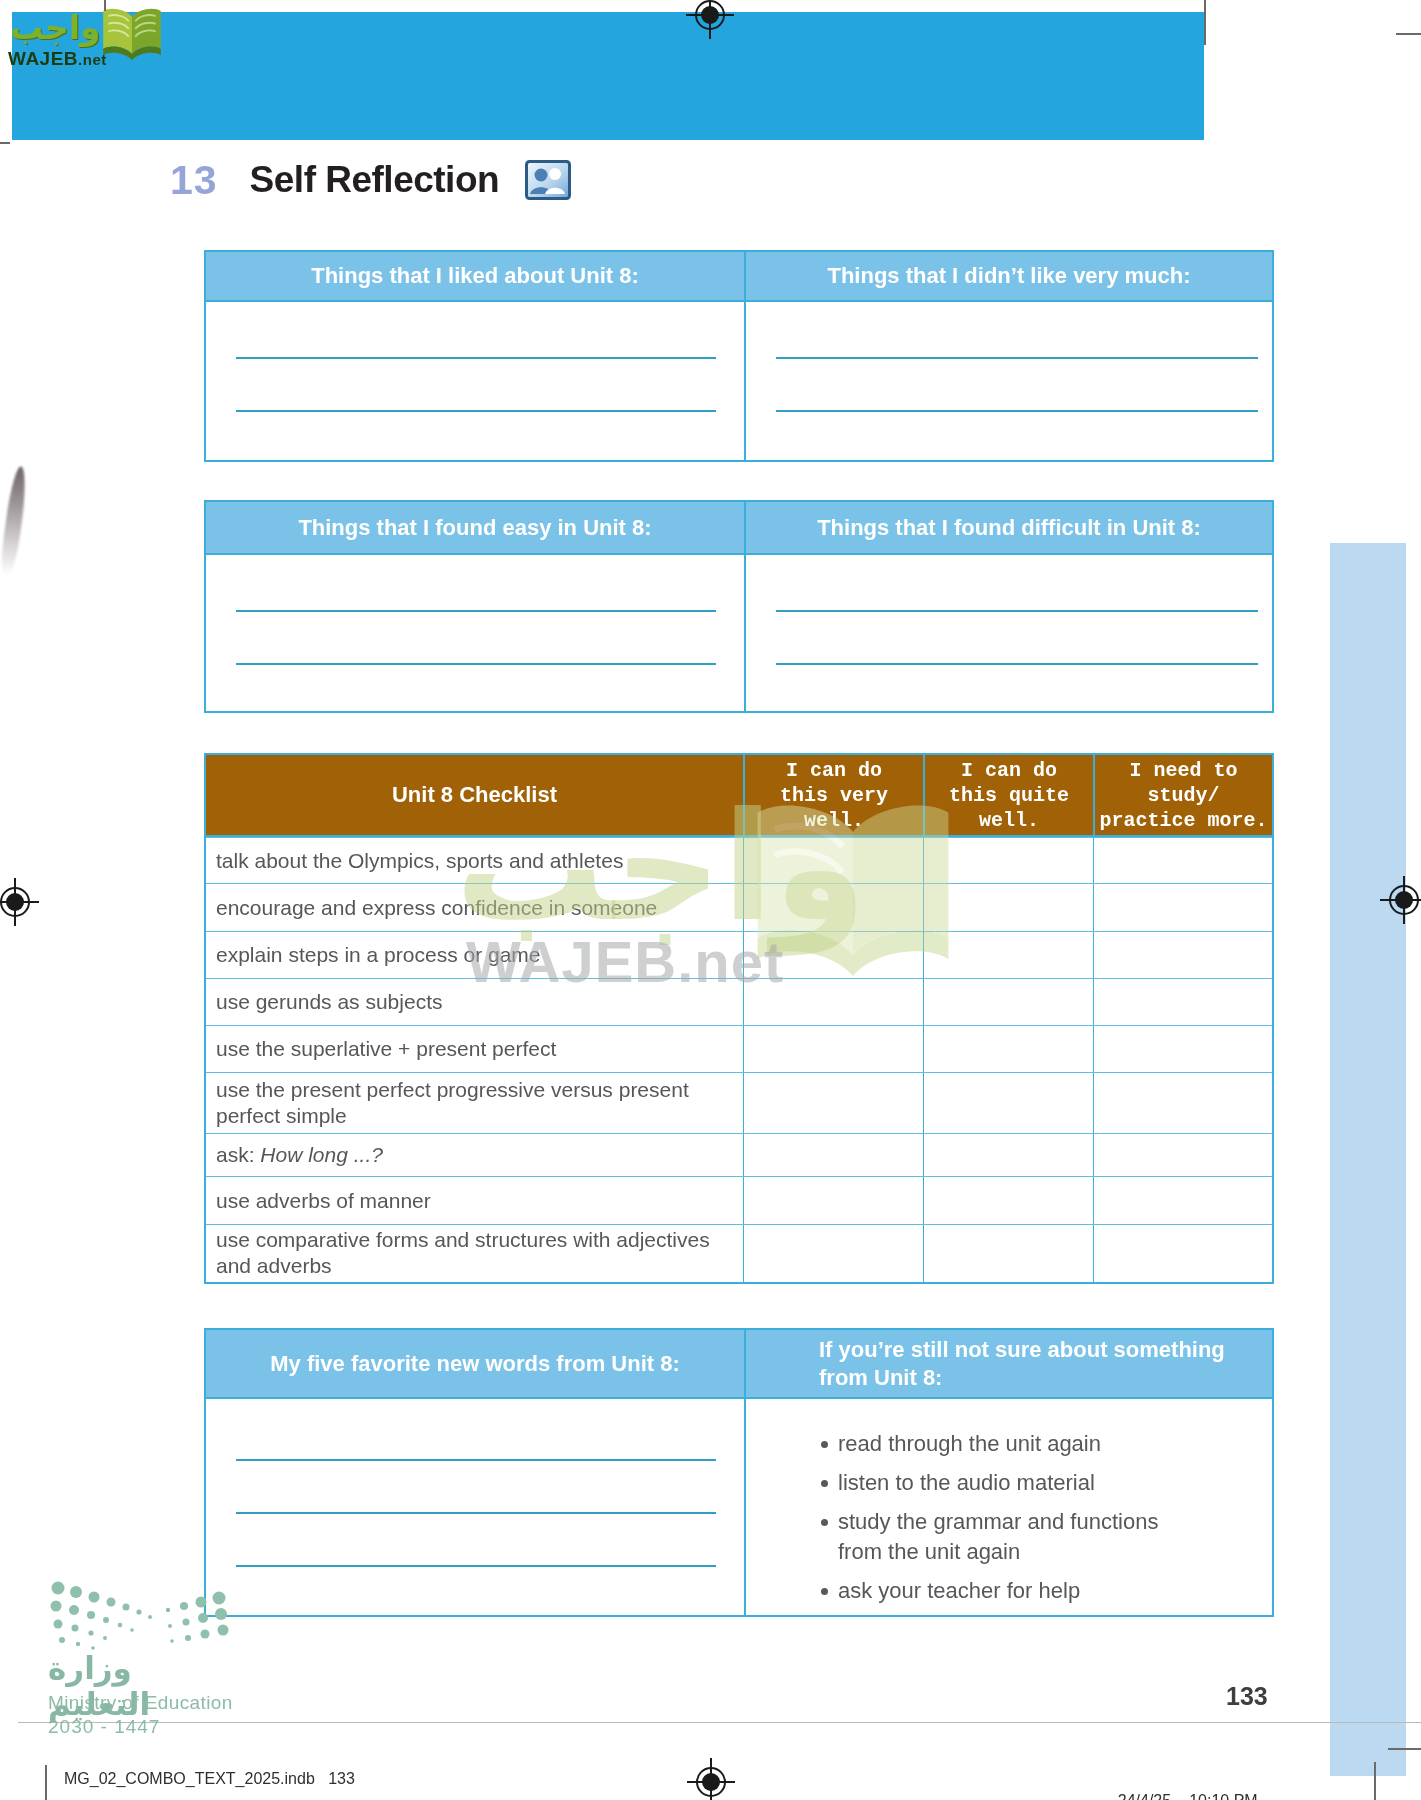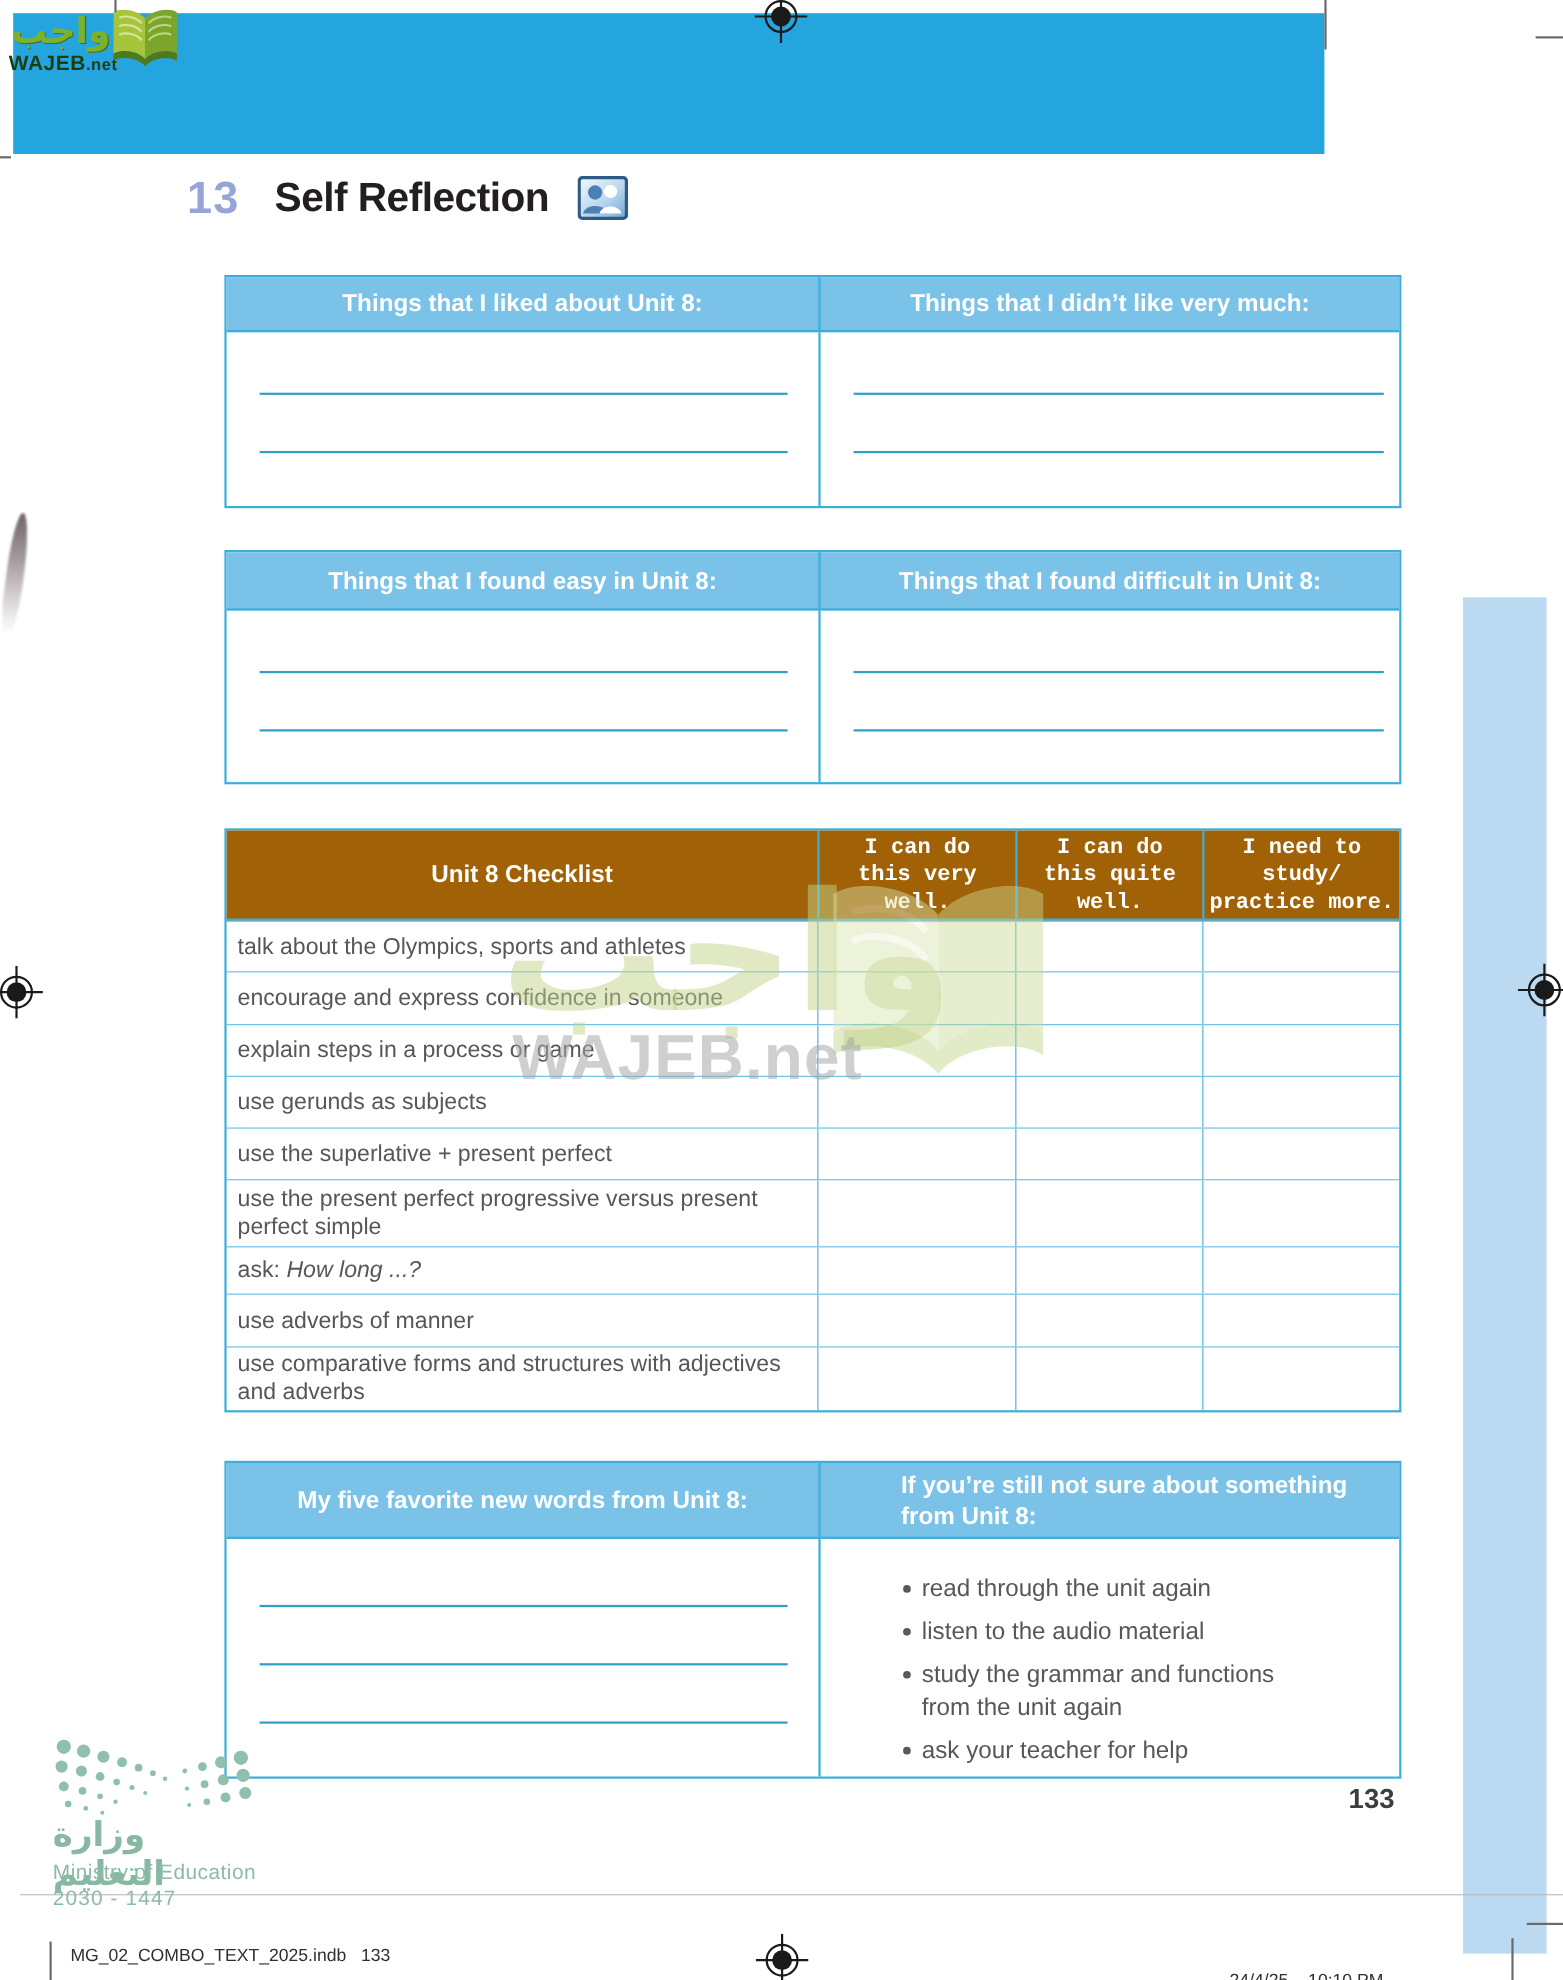--- a/index.html
+++ b/index.html
@@ -91,21 +91,21 @@
   .strip { position:absolute; left:1330px; top:543px; width:76px; height:1233px; background:#BBD9F0; }
 
   
   .ministry { position:absolute; left:48px; top:1576px; z-index:2; }
   .ministry-ar { position:absolute; left:0; top:74px; font-family:"DejaVu Sans", sans-serif;
                  font-size:31px; font-weight:bold; color:#88B8A3; }
   .ministry-en { position:absolute; left:0; top:116px; font-size:19px; color:#8CBBA6; letter-spacing:0.4px; white-space:nowrap; }
   .ministry-yr { position:absolute; left:0; top:140px; font-size:19px; color:#8CBBA6; letter-spacing:1px; white-space:nowrap; }
 
   
-  .pagenum { position:absolute; left:1226px; top:1622px; font-size:25px; font-weight:bold; color:#3E3E40;text-align:right; }
+  .pagenum { position:absolute; left:1226px; top:1682px; font-size:25px; font-weight:bold; color:#3E3E40;text-align:right; }
   .footer-rule { position:absolute; left:18px; top:1722px; width:1403px; height:1px; background:#b9b9b9; }
   .footer-left { position:absolute; left:64px; top:1770px; font-size:16px; color:#2F2F31; white-space:pre; }
   .footer-right { position:absolute; left:1100px; top:1774px; font-size:16px; color:#2F2F31; white-space:pre; }
   .footer-right span { margin-right:18px; }
   .footer-right span:last-child { margin-right:0; }
 </style>
 </head>
 <body>
 
 <div class="page">

